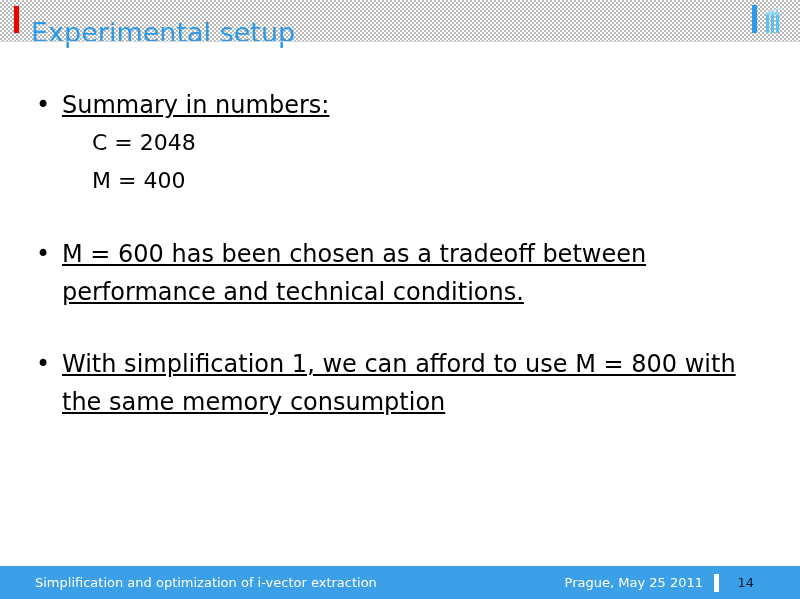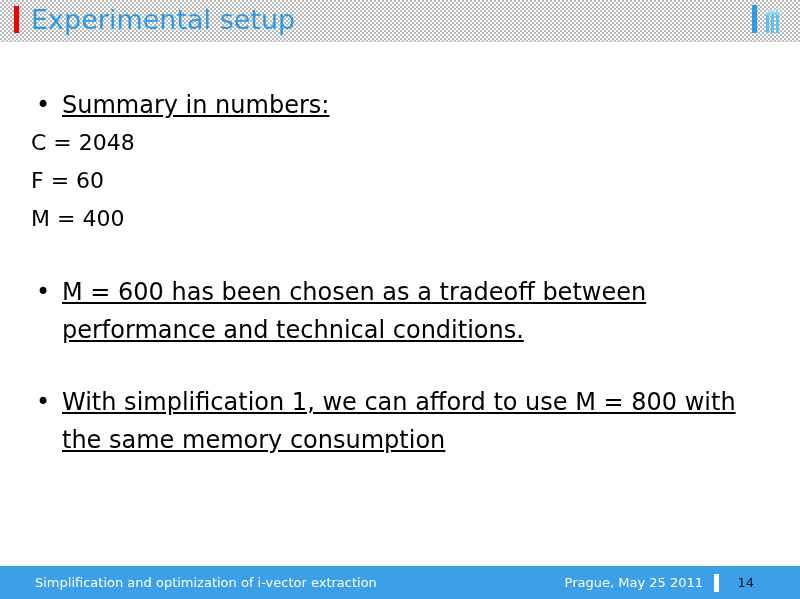--- a/index.html
+++ b/index.html
@@ -51,21 +51,21 @@
     position: absolute;
     left: 14px;
     top: 6px;
     width: 5px;
     height: 27px;
     background: #ee0000;
   }
   #slide-title {
     position: absolute;
     left: 31px;
-    top: 1px;
+    top: 14px;
     font-size: 27px;
     line-height: 38px;
     color: #2c9ae8;
     letter-spacing: 0px;
     white-space: nowrap;
   }
 
   
   #brand-logo {
     position: absolute;
@@ -99,21 +99,21 @@
     line-height: 38px;
     color: #000000;
   }
   .bullet-text {
     font-size: 24px;
     line-height: 38px;
     color: #000000;
     text-decoration: underline;
   }
   .sub-line {
-    padding-left: 31px;
+    padding-left: 92px;
     font-size: 22px;
     line-height: 38px;
     color: #000000;
   }
   .gap-lg { height: 35px; }
   .gap-md { height: 34px; }
 
   
   #footer {
     position: absolute;
@@ -186,21 +186,20 @@
   <div id="header-rule"></div>
 
   <div id="content">
 
     <div class="bullet-block">
       <div class="bullet-row">
         <span class="bullet-dot">•</span>
         <span class="bullet-text">Summary in numbers:</span>
       </div>
       <div class="sub-line">C = 2048</div>
-      <div class="sub-line">F = 60</div>
       <div class="sub-line">M = 400</div>
     </div>
 
     <div class="gap-lg"></div>
 
     <div class="bullet-block">
       <div class="bullet-row">
         <span class="bullet-dot">•</span>
         <span class="bullet-text">M = 600 has been chosen as a tradeoff between performance and technical conditions.</span>
       </div>

